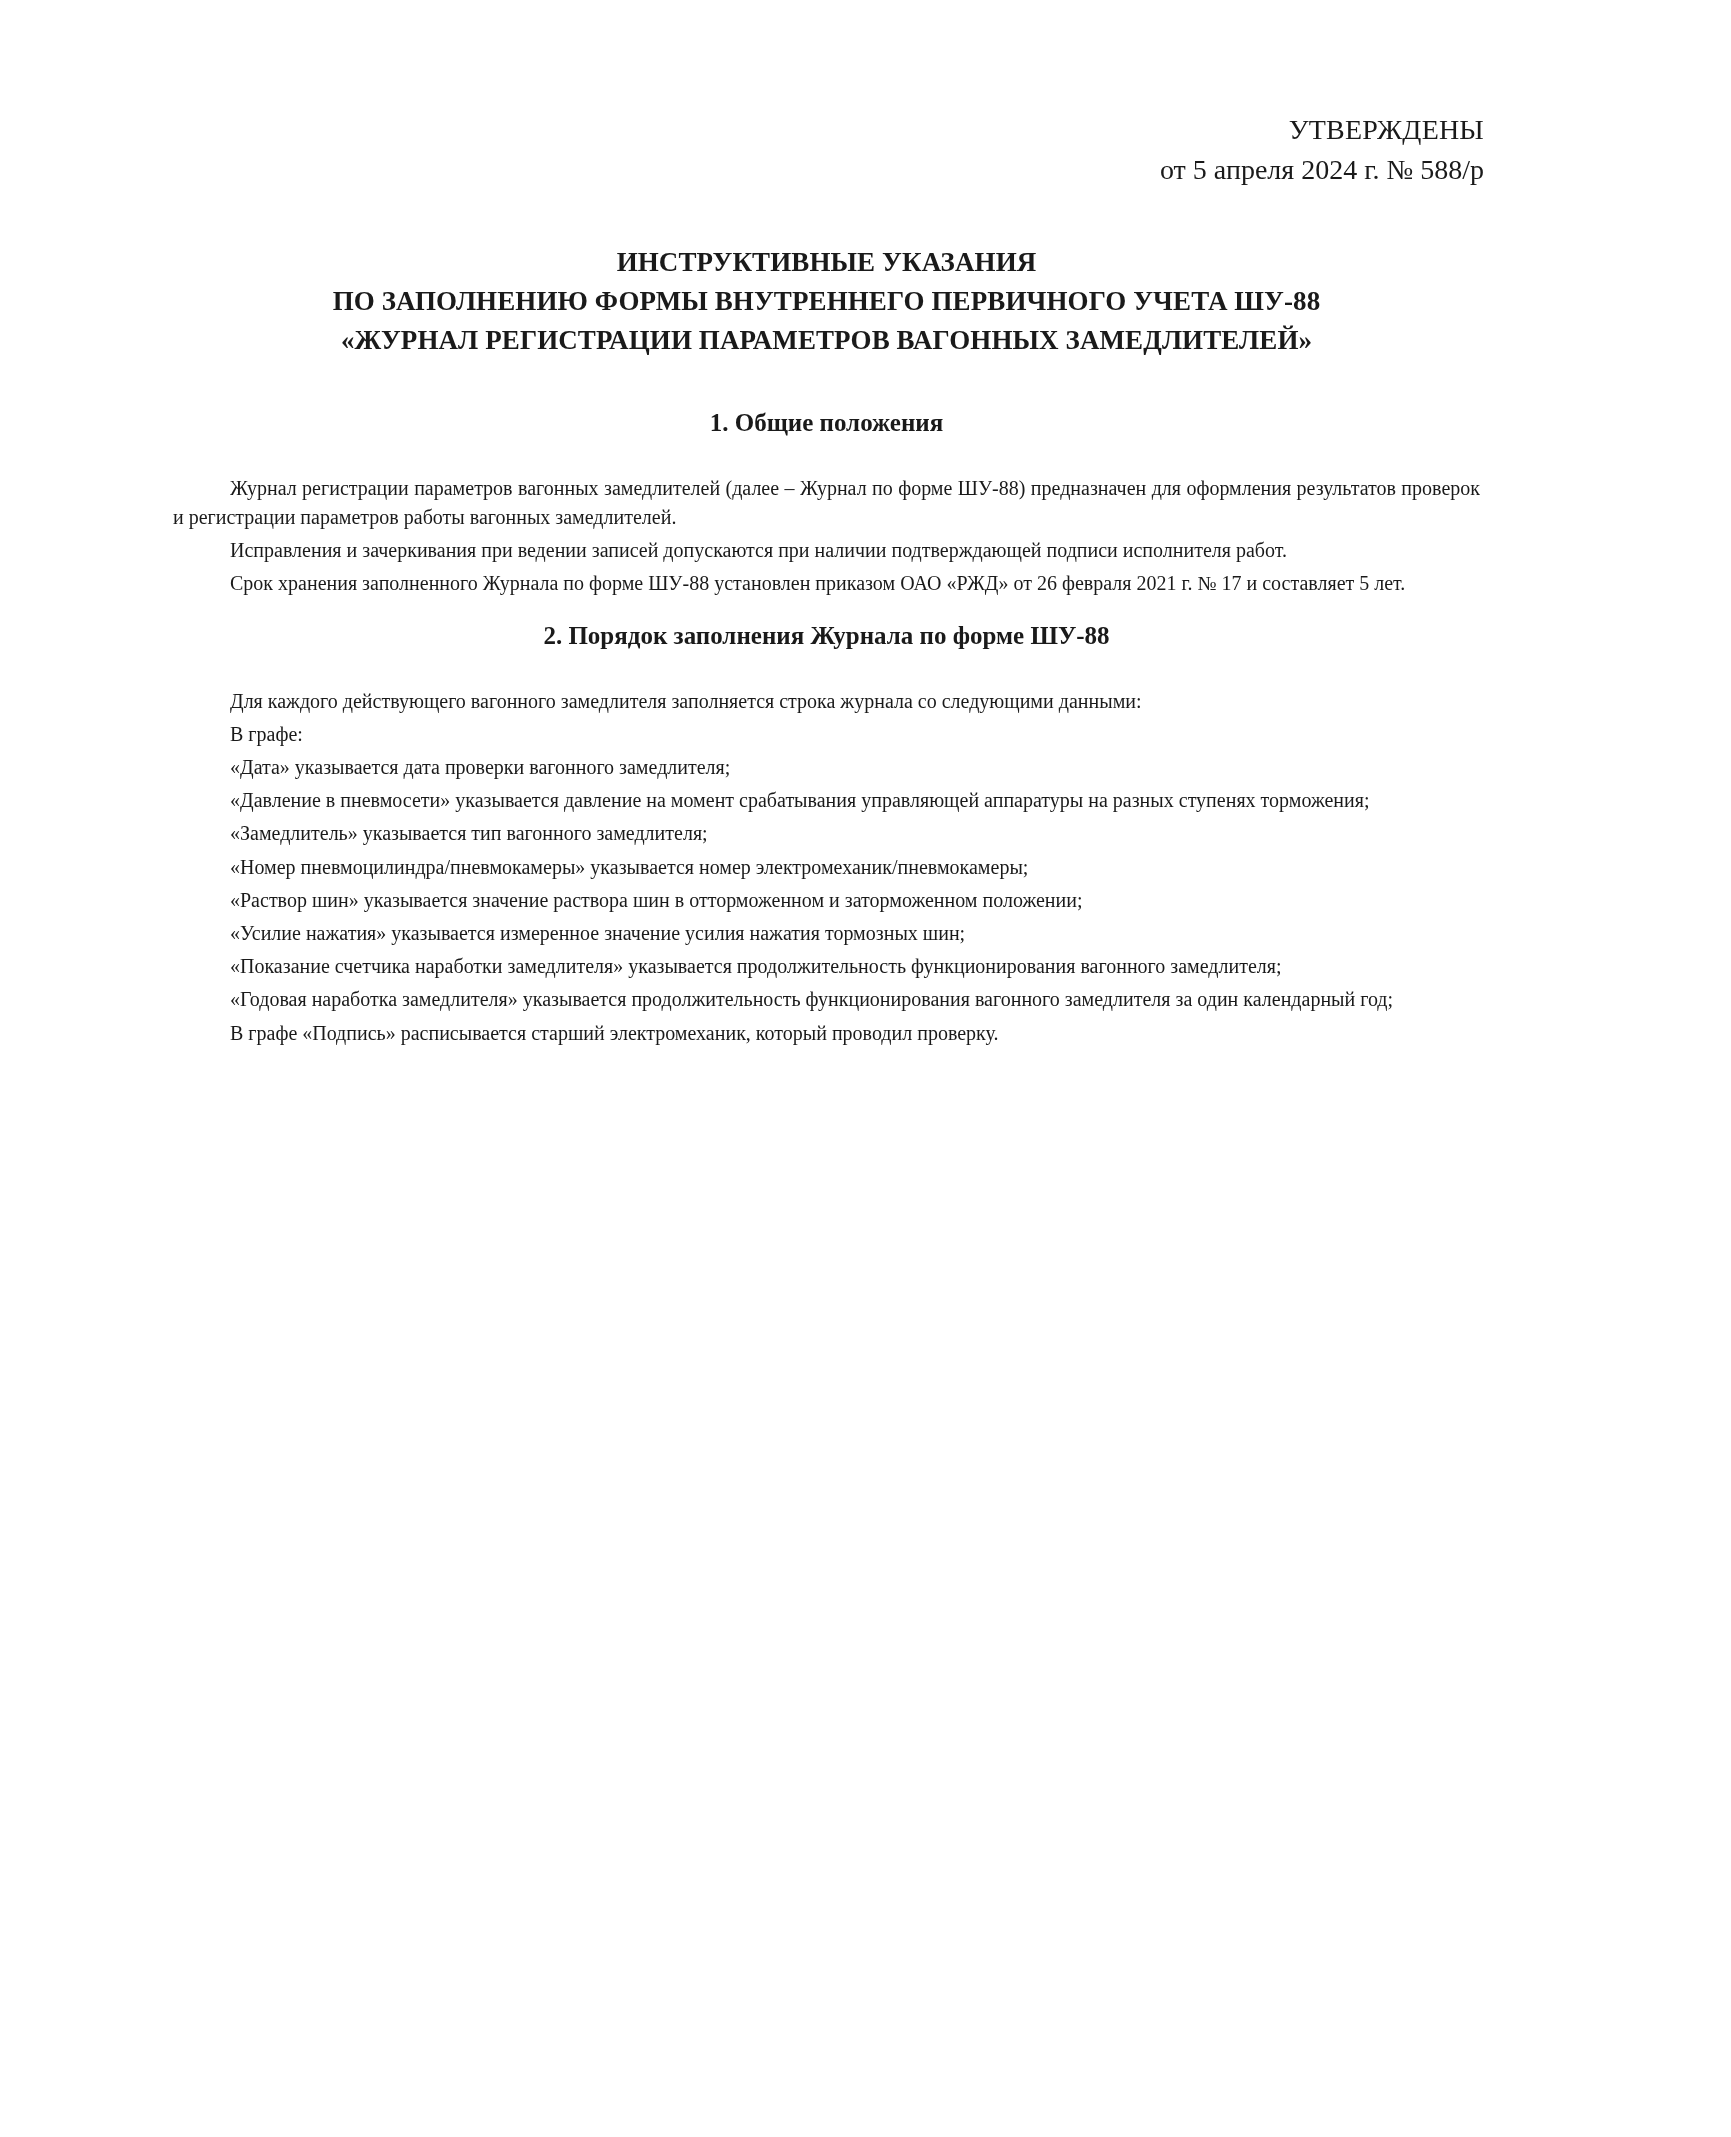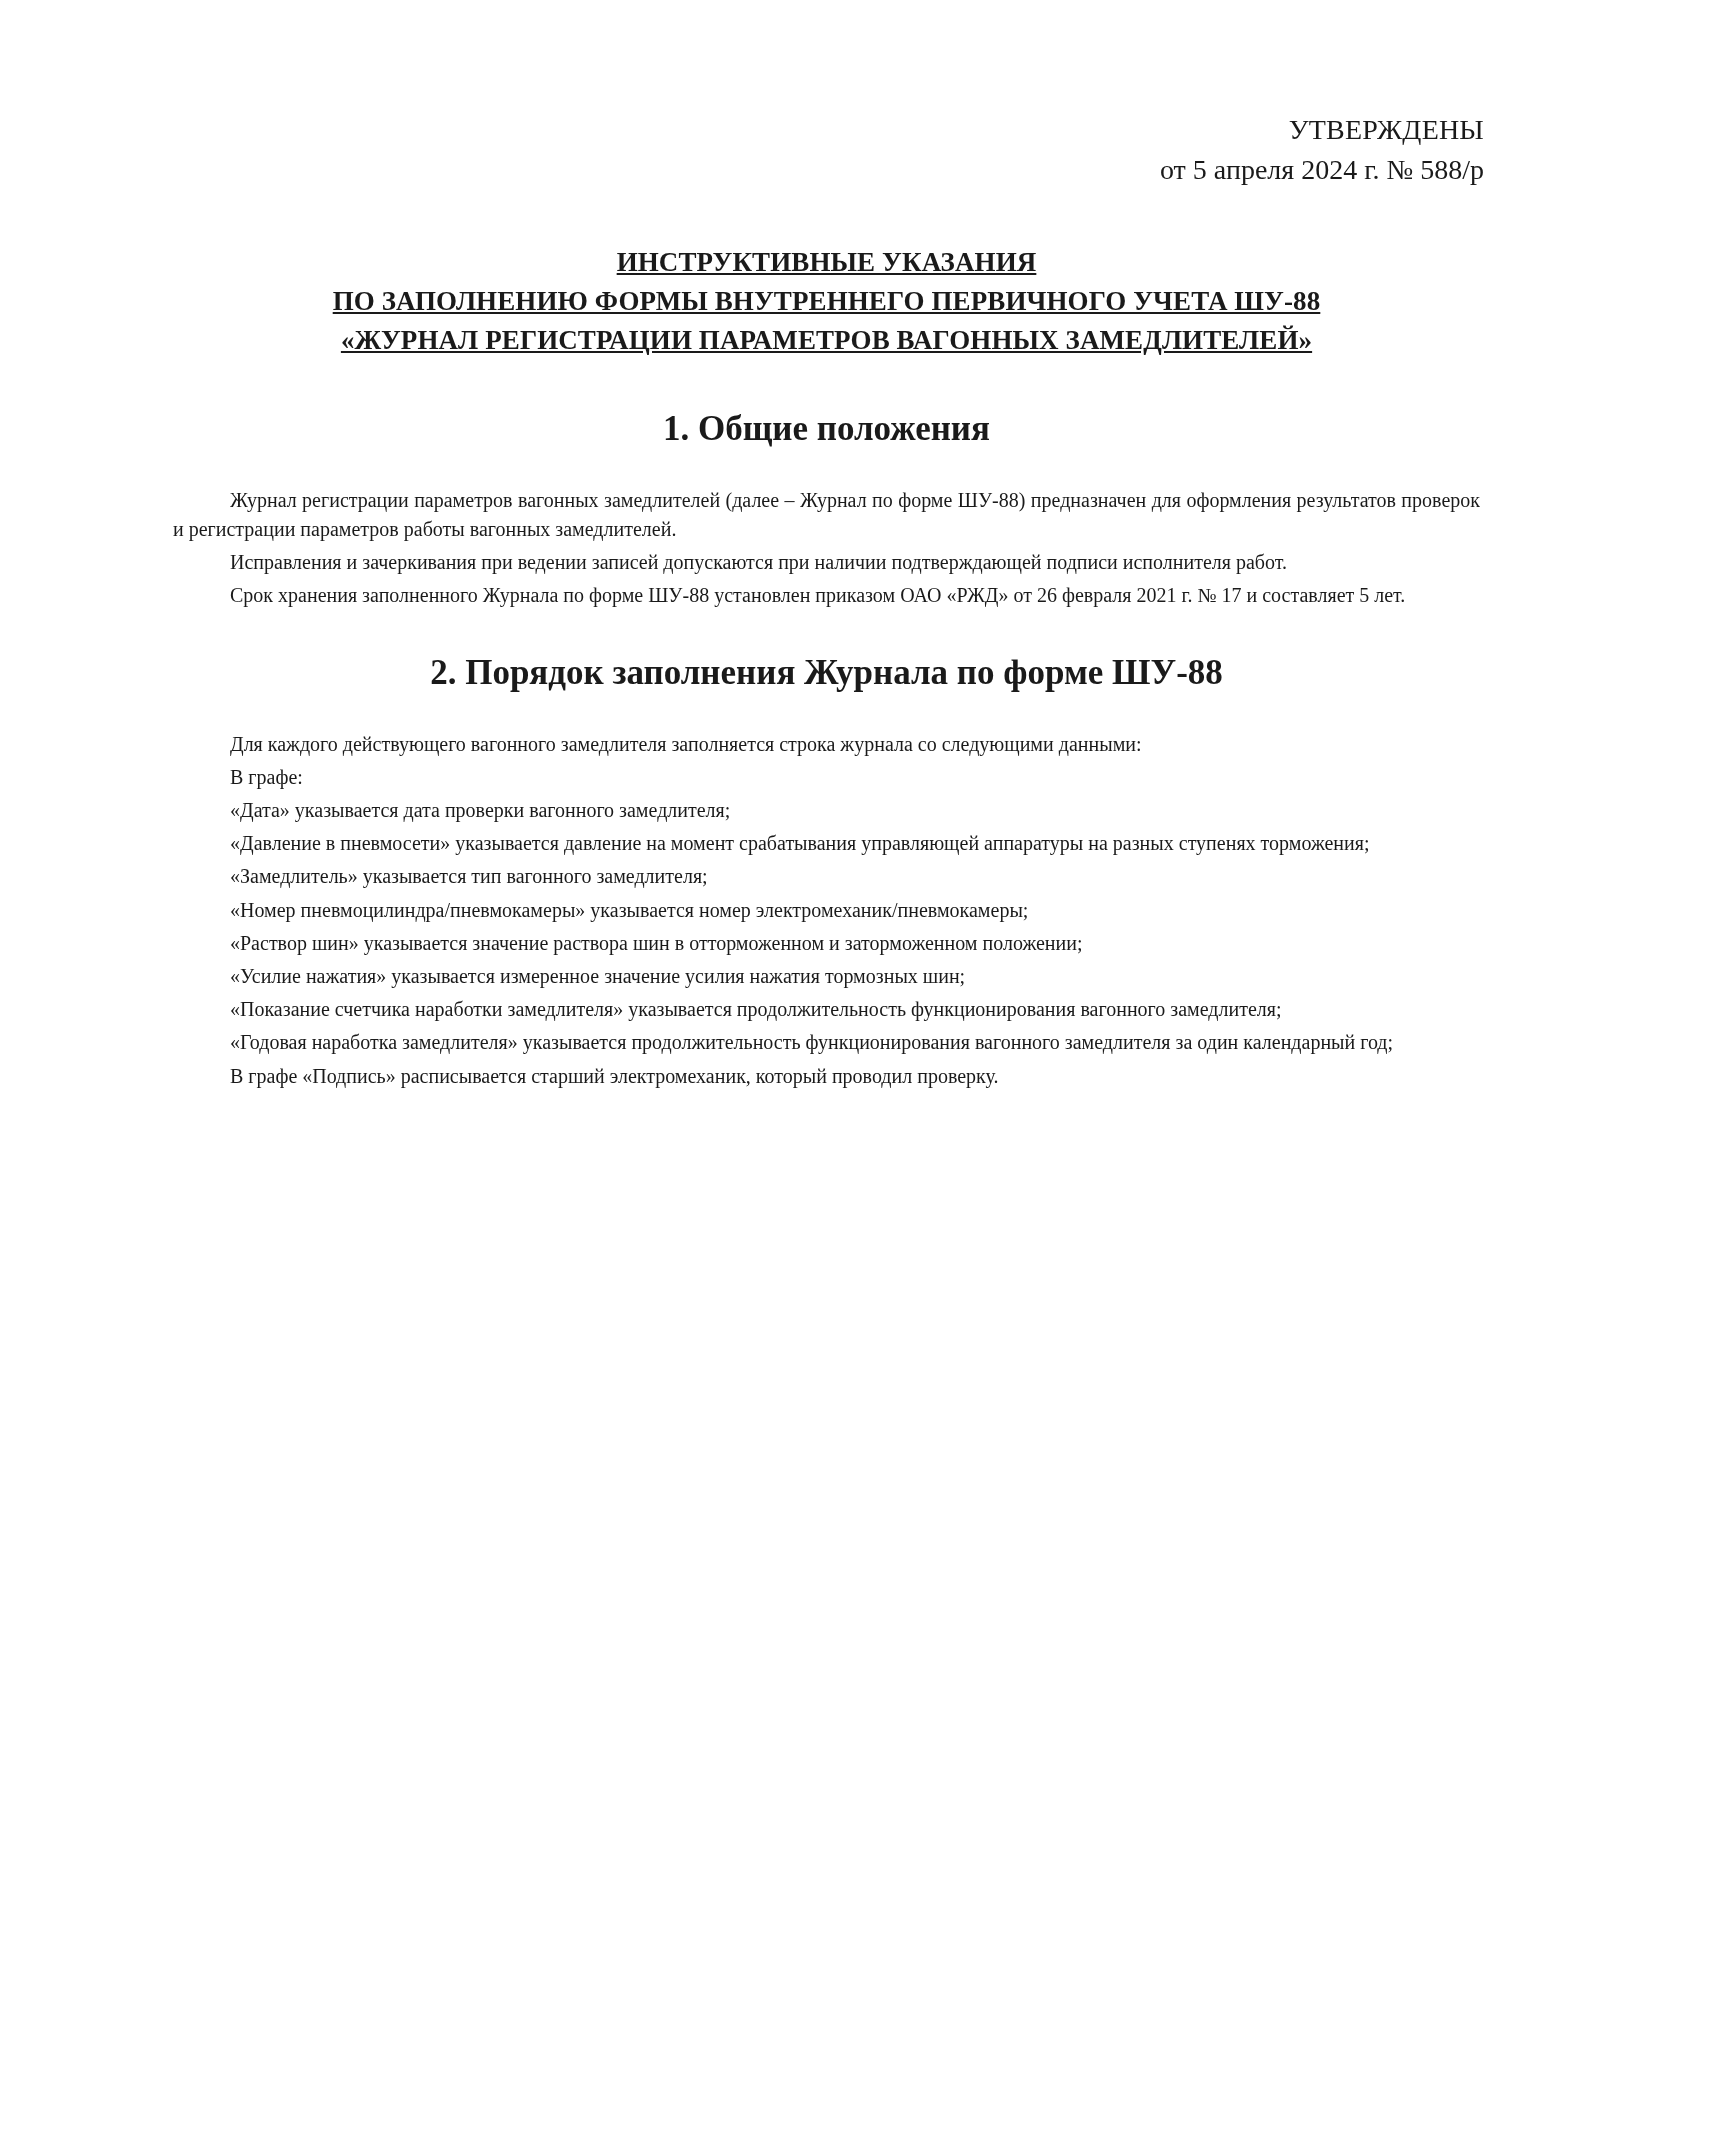--- a/index.html
+++ b/index.html
@@ -29,30 +29,29 @@
   .approval-block .line-1 {
     letter-spacing: 0.2px;
   }
   .doc-title {
     text-align: center;
     font-weight: bold;
     font-size: 27px;
     line-height: 1.45;
     letter-spacing: 0.1px;
     margin-bottom: 49px;
-    text-decoration: underline;
   }
   .doc-title div {
     white-space: nowrap;
   }
   .section-heading {
     text-align: center;
     font-weight: bold;
-    font-size: 35px;
-    margin-top: 42px;
+    font-size: 25px;
+    margin-top: 23px;
     margin-bottom: 37px;
   }
   p.body-text {
     font-size: 20px;
     line-height: 1.46;
     text-align: justify;
     text-indent: 57px;
     margin: 4px;
     hyphens: manual;
   }

